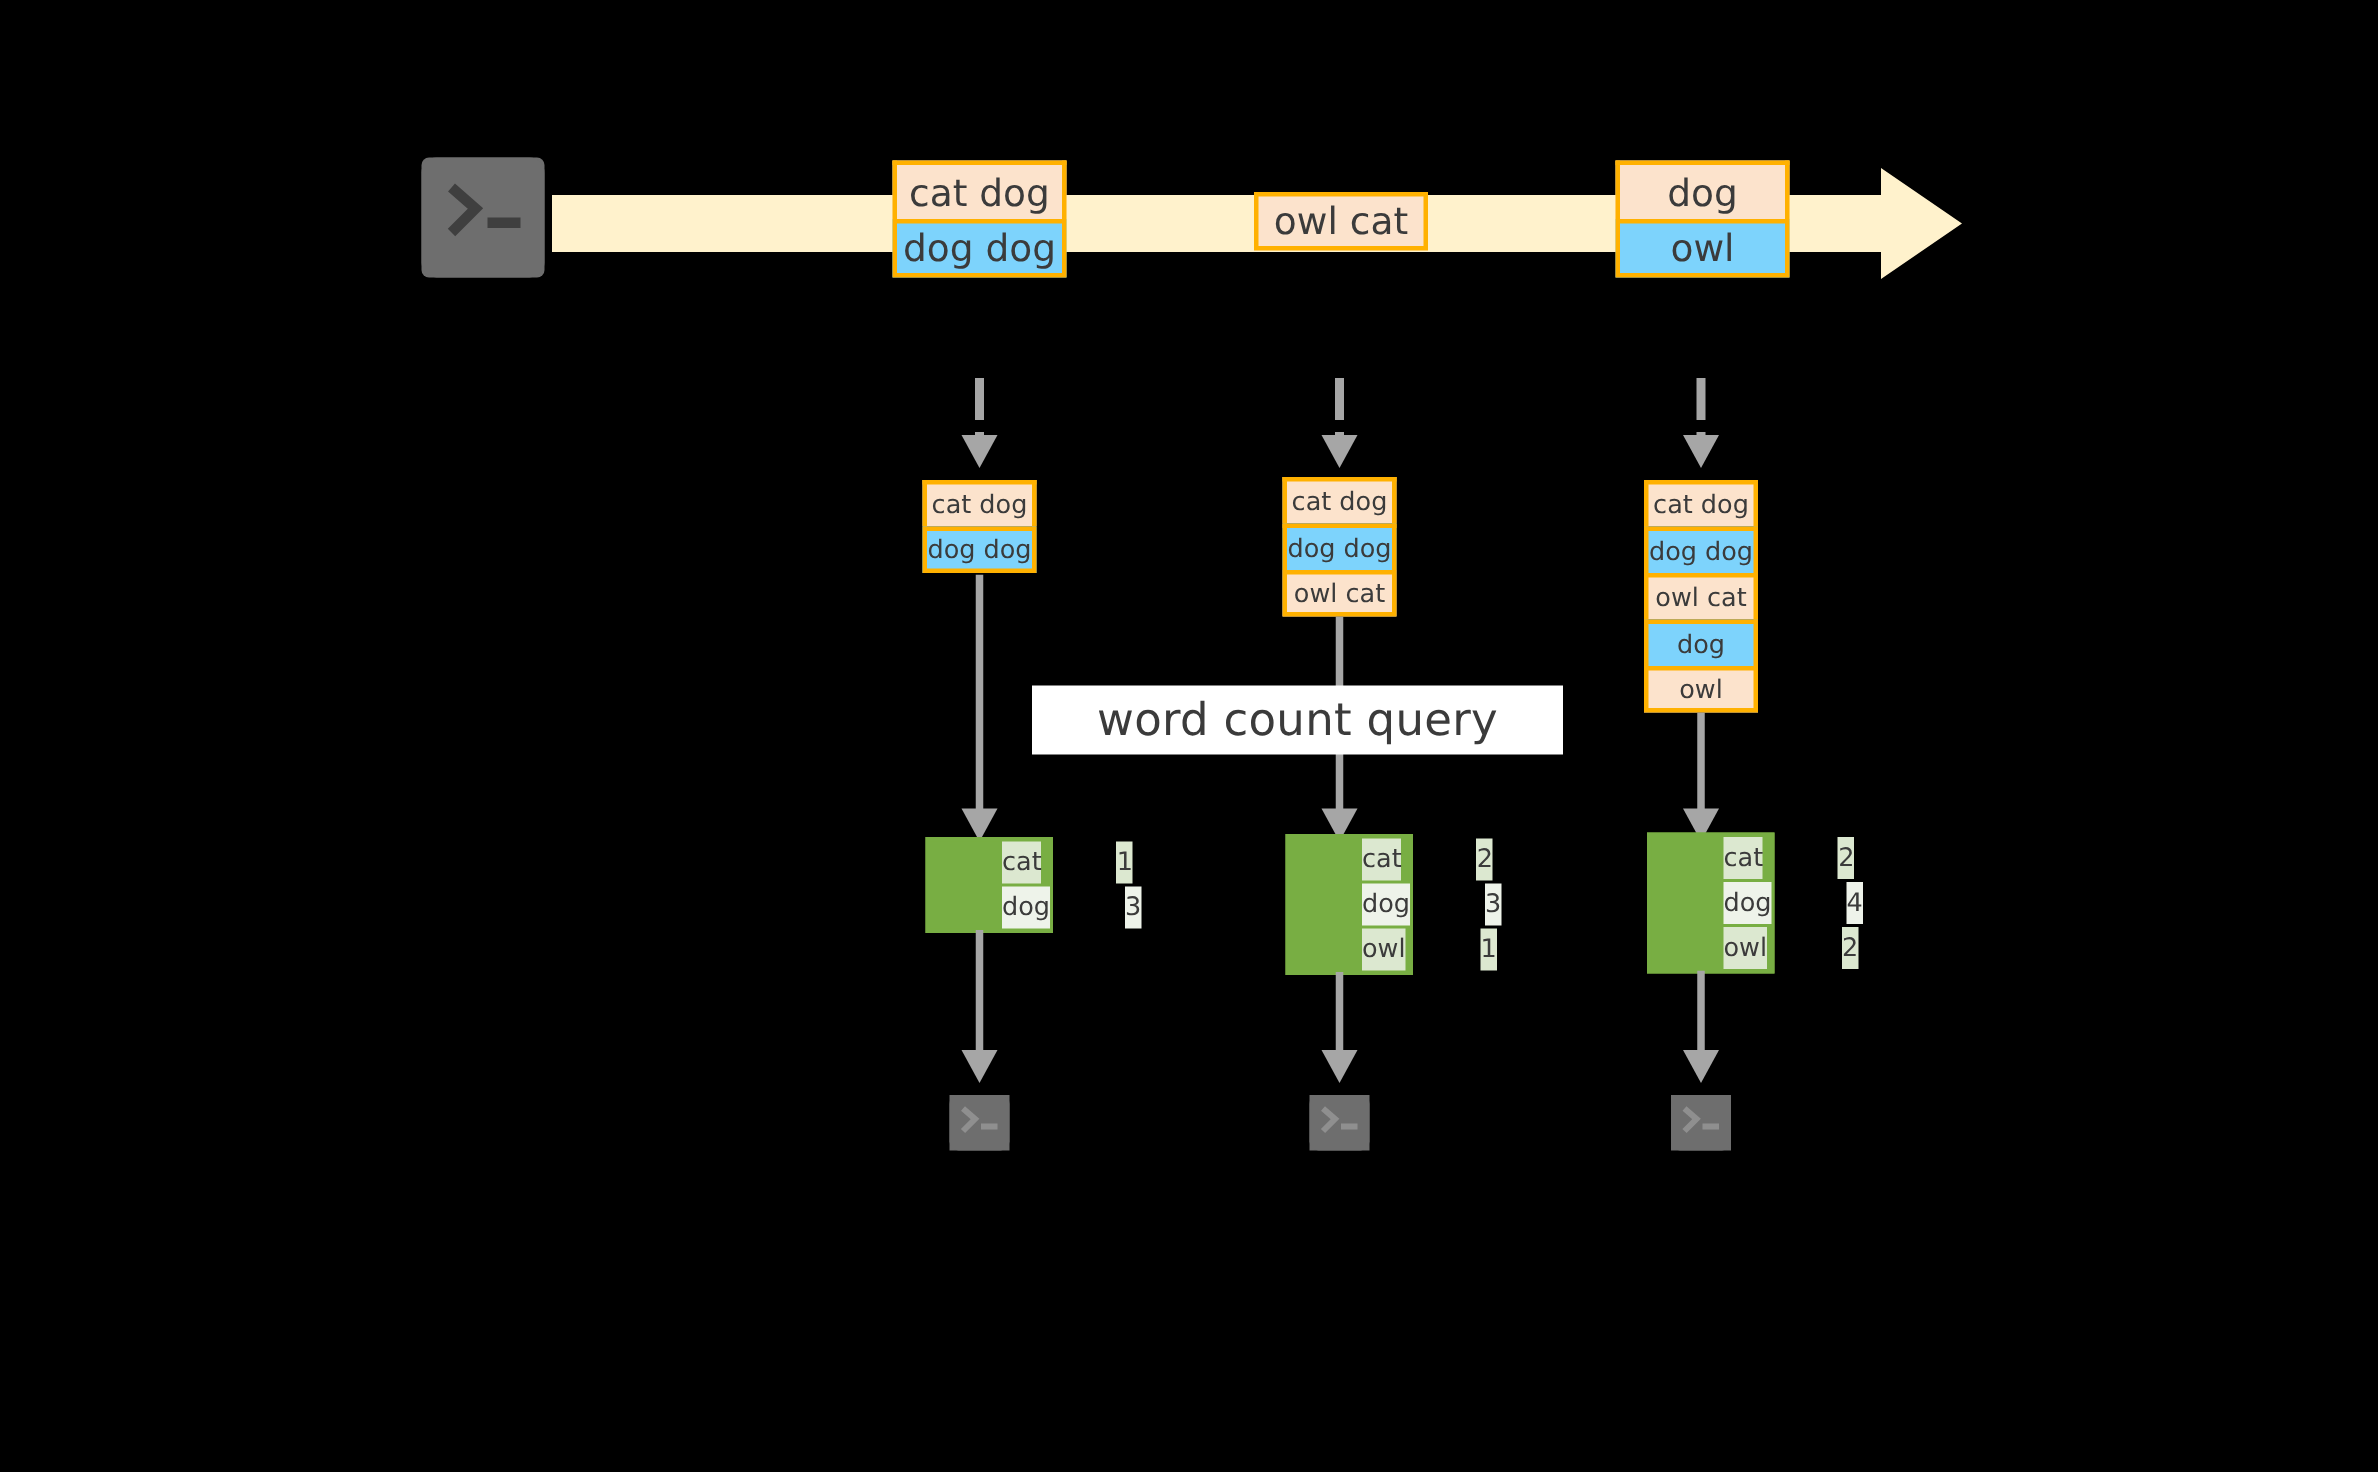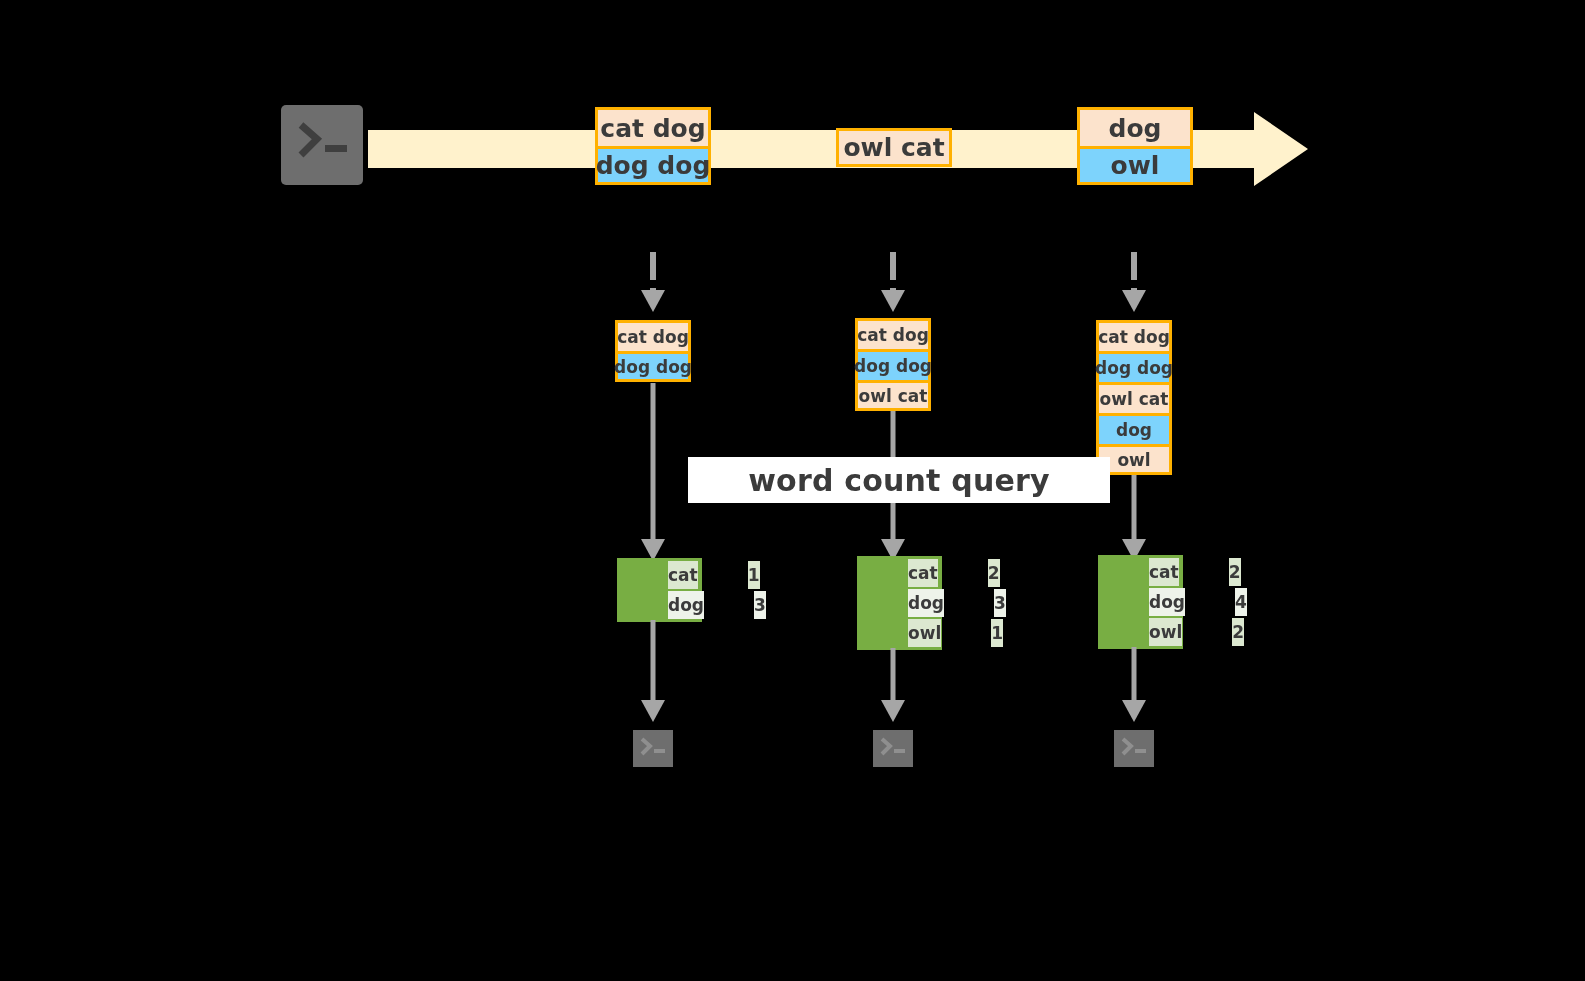--- a/index.html
+++ b/index.html
@@ -13,21 +13,20 @@
     position: relative;
     overflow: hidden;
     font-family: "DejaVu Sans", sans-serif;
   }
 
   #stage {
     position: absolute;
     left: 0; top: 0;
     width: 1585px;
     height: 981px;
-    font-weight: bold;
   }
 
   
   .terminal {
     position: absolute;
     box-sizing: border-box;
     background: #6E6E6E;
     border-radius: 14px;
     border: 9px solid transparent;
     background-clip: padding-box;
@@ -226,21 +225,21 @@
       <path d="M4 128 L28 128 L16 150 Z" fill="#A6A6A6"></path>
     </svg>
   </div>
   <div class="conn" style="left:1118px; top:475px; width:32px; height:90px;">
     <svg width="32" height="90" viewBox="0 0 32 90">
       <line x1="16" y1="0" x2="16" y2="68" stroke="#A6A6A6" stroke-width="5"></line>
       <path d="M4 64 L28 64 L16 86 Z" fill="#A6A6A6"></path>
     </svg>
   </div>
 
-  <div class="label-band" style="left:688px; top:457px; width:422px; height:46px;text-align:center;">
+  <div class="label-band" style="left:688px; top:457px; width:354px; height:46px;text-align:center;">
     <span>word count query</span>
   </div>
 
   <div class="res-table" style="left:617px; top:558px; width:85px;">
     <div class="res-row tint-a">
       <div class="res-word">cat</div>
       <div class="res-count">1</div>
     </div>
     <div class="res-row tint-b">
       <div class="res-word">dog</div>

